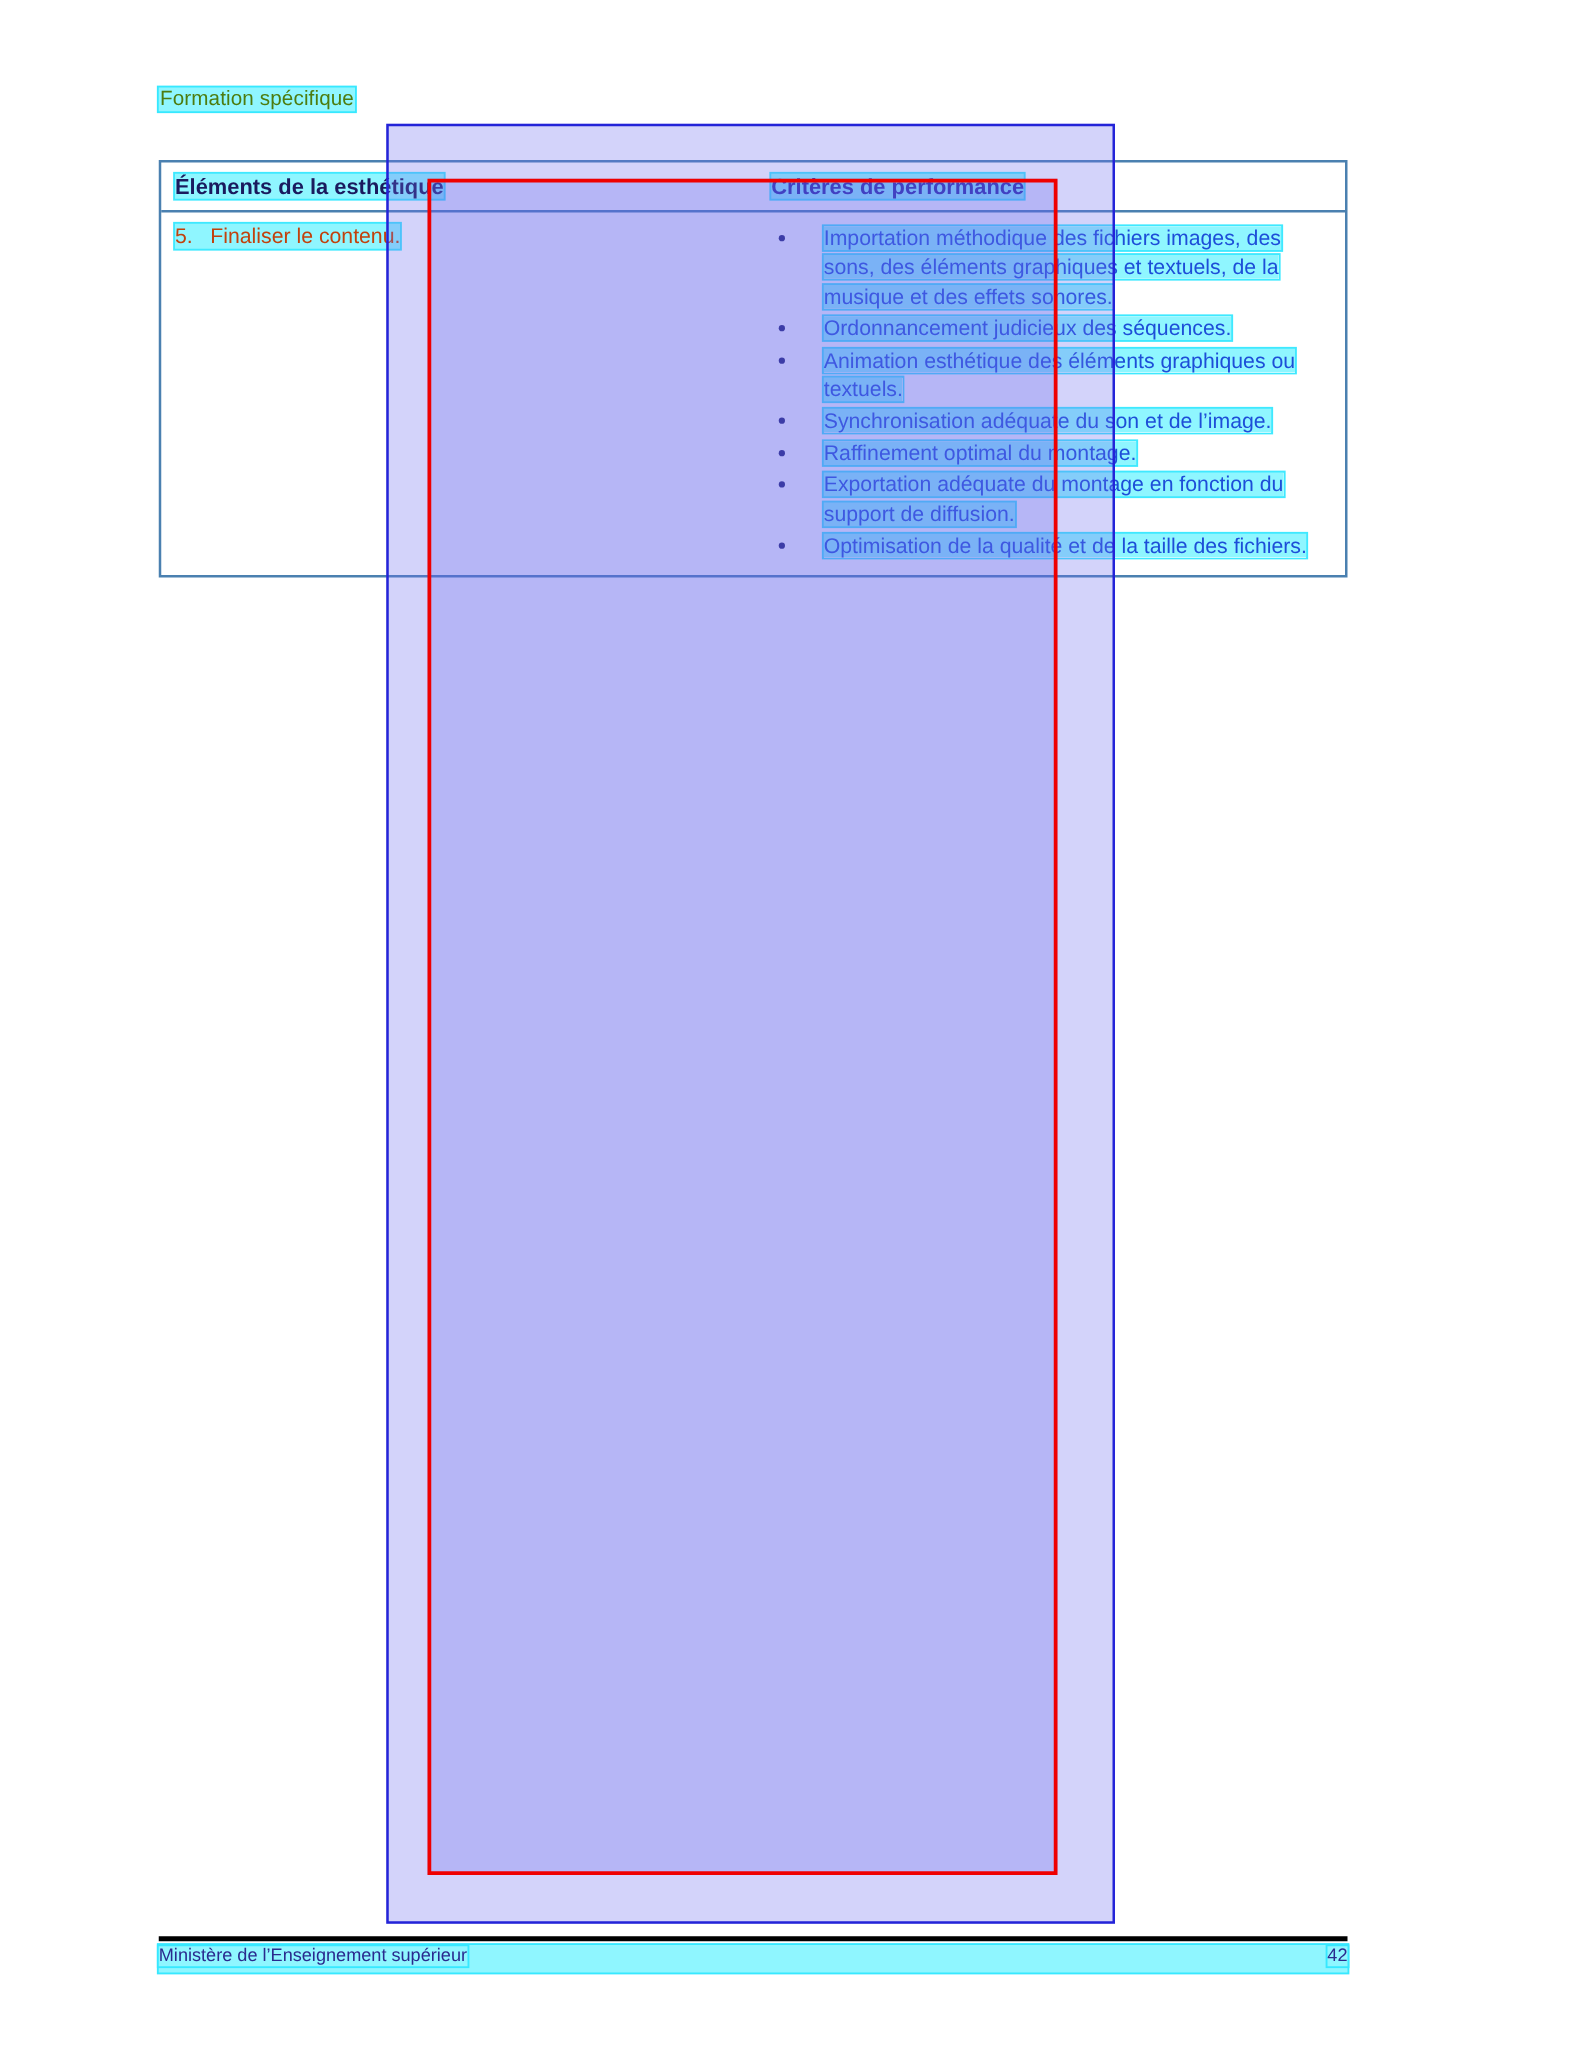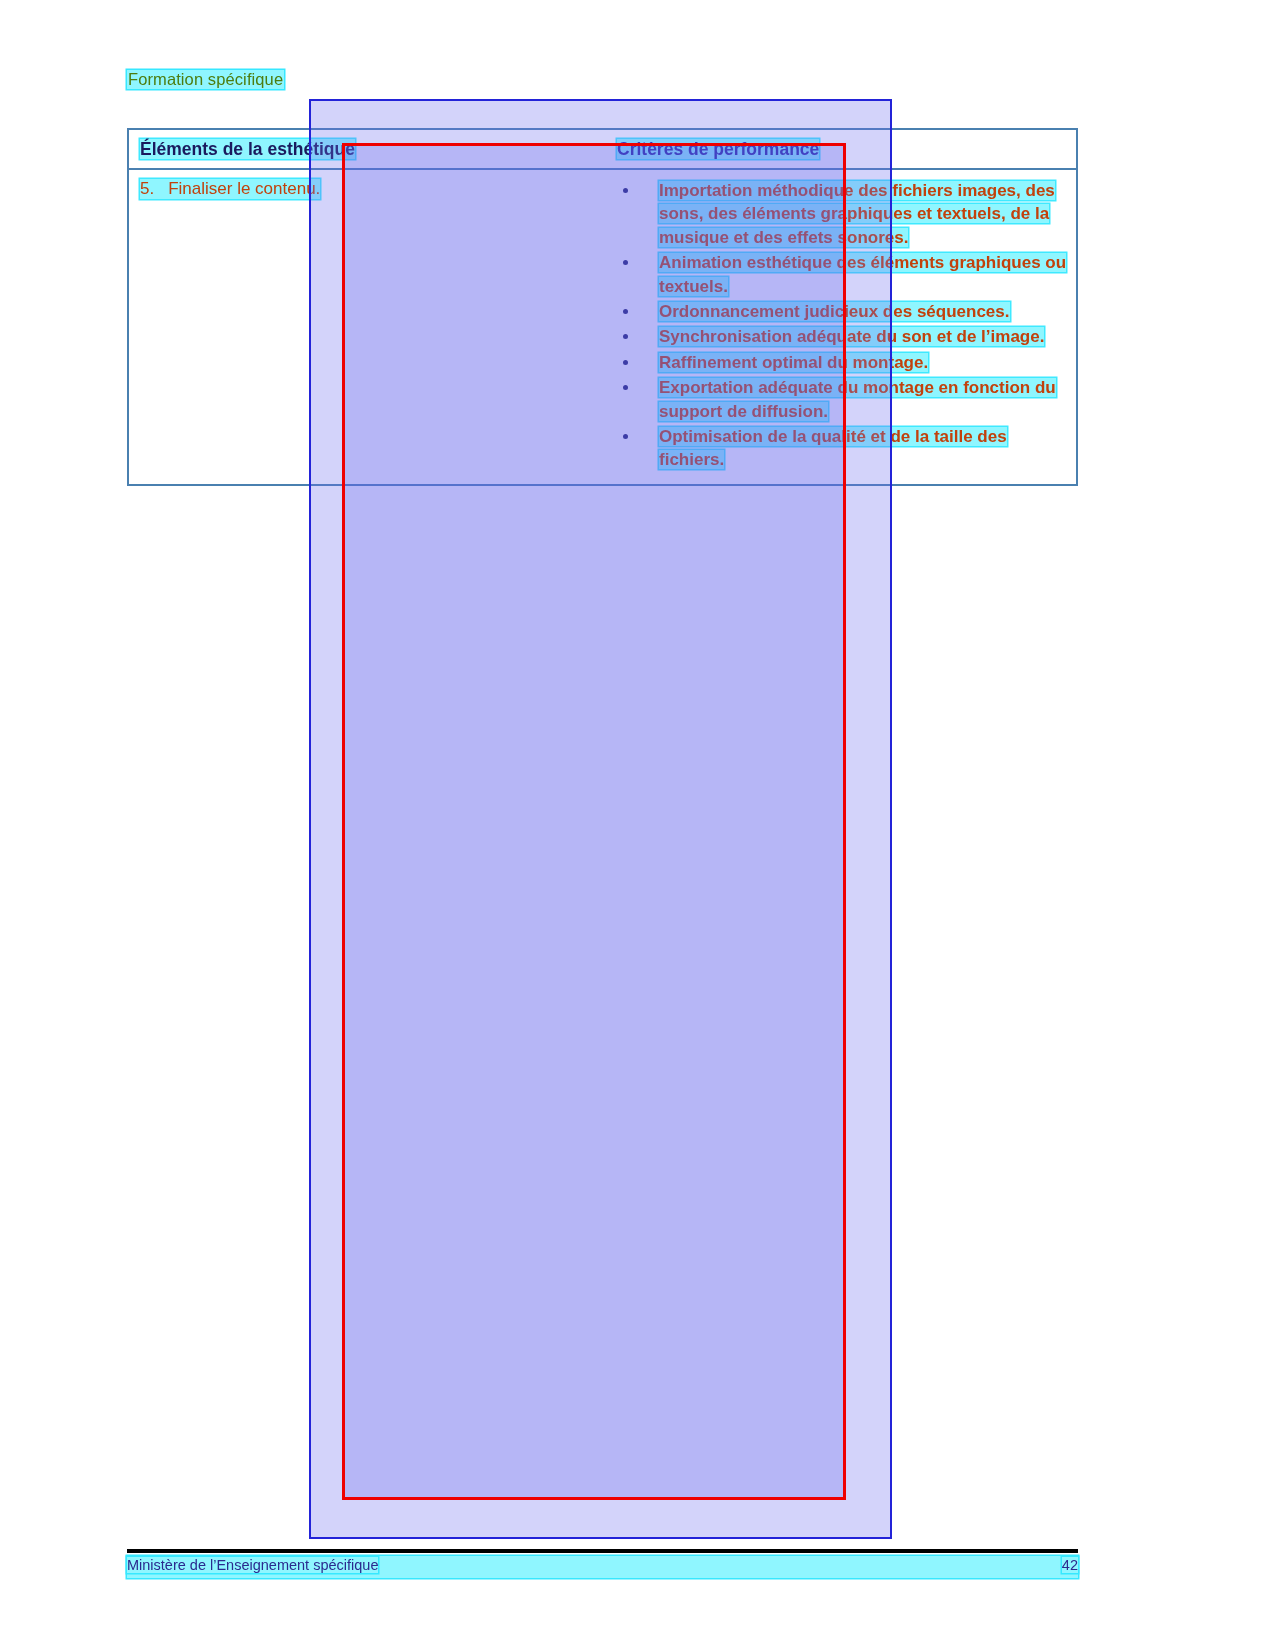--- a/index.html
+++ b/index.html
@@ -95,22 +95,21 @@
     list-style: none;
     margin: 0;
     padding: 0;
   }
   ul.crit li {
     position: relative;
     padding-left: 42px;
     margin: 0 0 2px 0;
     font-size: 17px;
     line-height: 23.4px;
-    color: #c2410c;
-    font-weight: bold;
+    color: #1d4ed8;
   }
   ul.crit li .bullet {
     position: absolute;
     left: 6px;
     top: 9px;
     width: 5px;
     height: 5px;
     background: #1b1b6b;
     border-radius: 50%;
   }
@@ -203,35 +202,35 @@
 
     <div class="trow">
       <div class="cell-left">
         <span id="elem-line">
           <span class="num">5.</span><span>Finaliser le contenu.</span>
         </span>
       </div>
       <div class="cell-right">
         <ul class="crit" id="crit-list">
             <li><span class="bullet"></span><span class="txt">Importation méthodique des fichiers images, des sons, des éléments graphiques et textuels, de la musique et des effets sonores.</span></li>
+            <li><span class="bullet"></span><span class="txt">Ordonnancement judicieux des séquences.</span></li>
             <li><span class="bullet"></span><span class="txt">Animation esthétique des éléments graphiques ou textuels.</span></li>
-            <li><span class="bullet"></span><span class="txt">Ordonnancement judicieux des séquences.</span></li>
             <li><span class="bullet"></span><span class="txt">Synchronisation adéquate du son et de l’image.</span></li>
             <li><span class="bullet"></span><span class="txt">Raffinement optimal du montage.</span></li>
             <li><span class="bullet"></span><span class="txt">Exportation adéquate du montage en fonction du support de diffusion.</span></li>
             <li><span class="bullet"></span><span class="txt">Optimisation de la qualité et de la taille des fichiers.</span></li>
           </ul>
       </div>
     </div>
 
   </div>
 
   <div id="footer-rule"></div>
   <div id="footer-band"></div>
   <div id="footer">
-    <span class="f-left">Ministère de l’Enseignement spécifique</span>
+    <span class="f-left">Ministère de l’Enseignement supérieur</span>
     <span class="f-right">42</span>
   </div>
 
   <div class="overlay" id="sel-outer"></div>
   <div class="overlay" id="sel-inner"></div>
 
 </div>
 
 </body></html>

